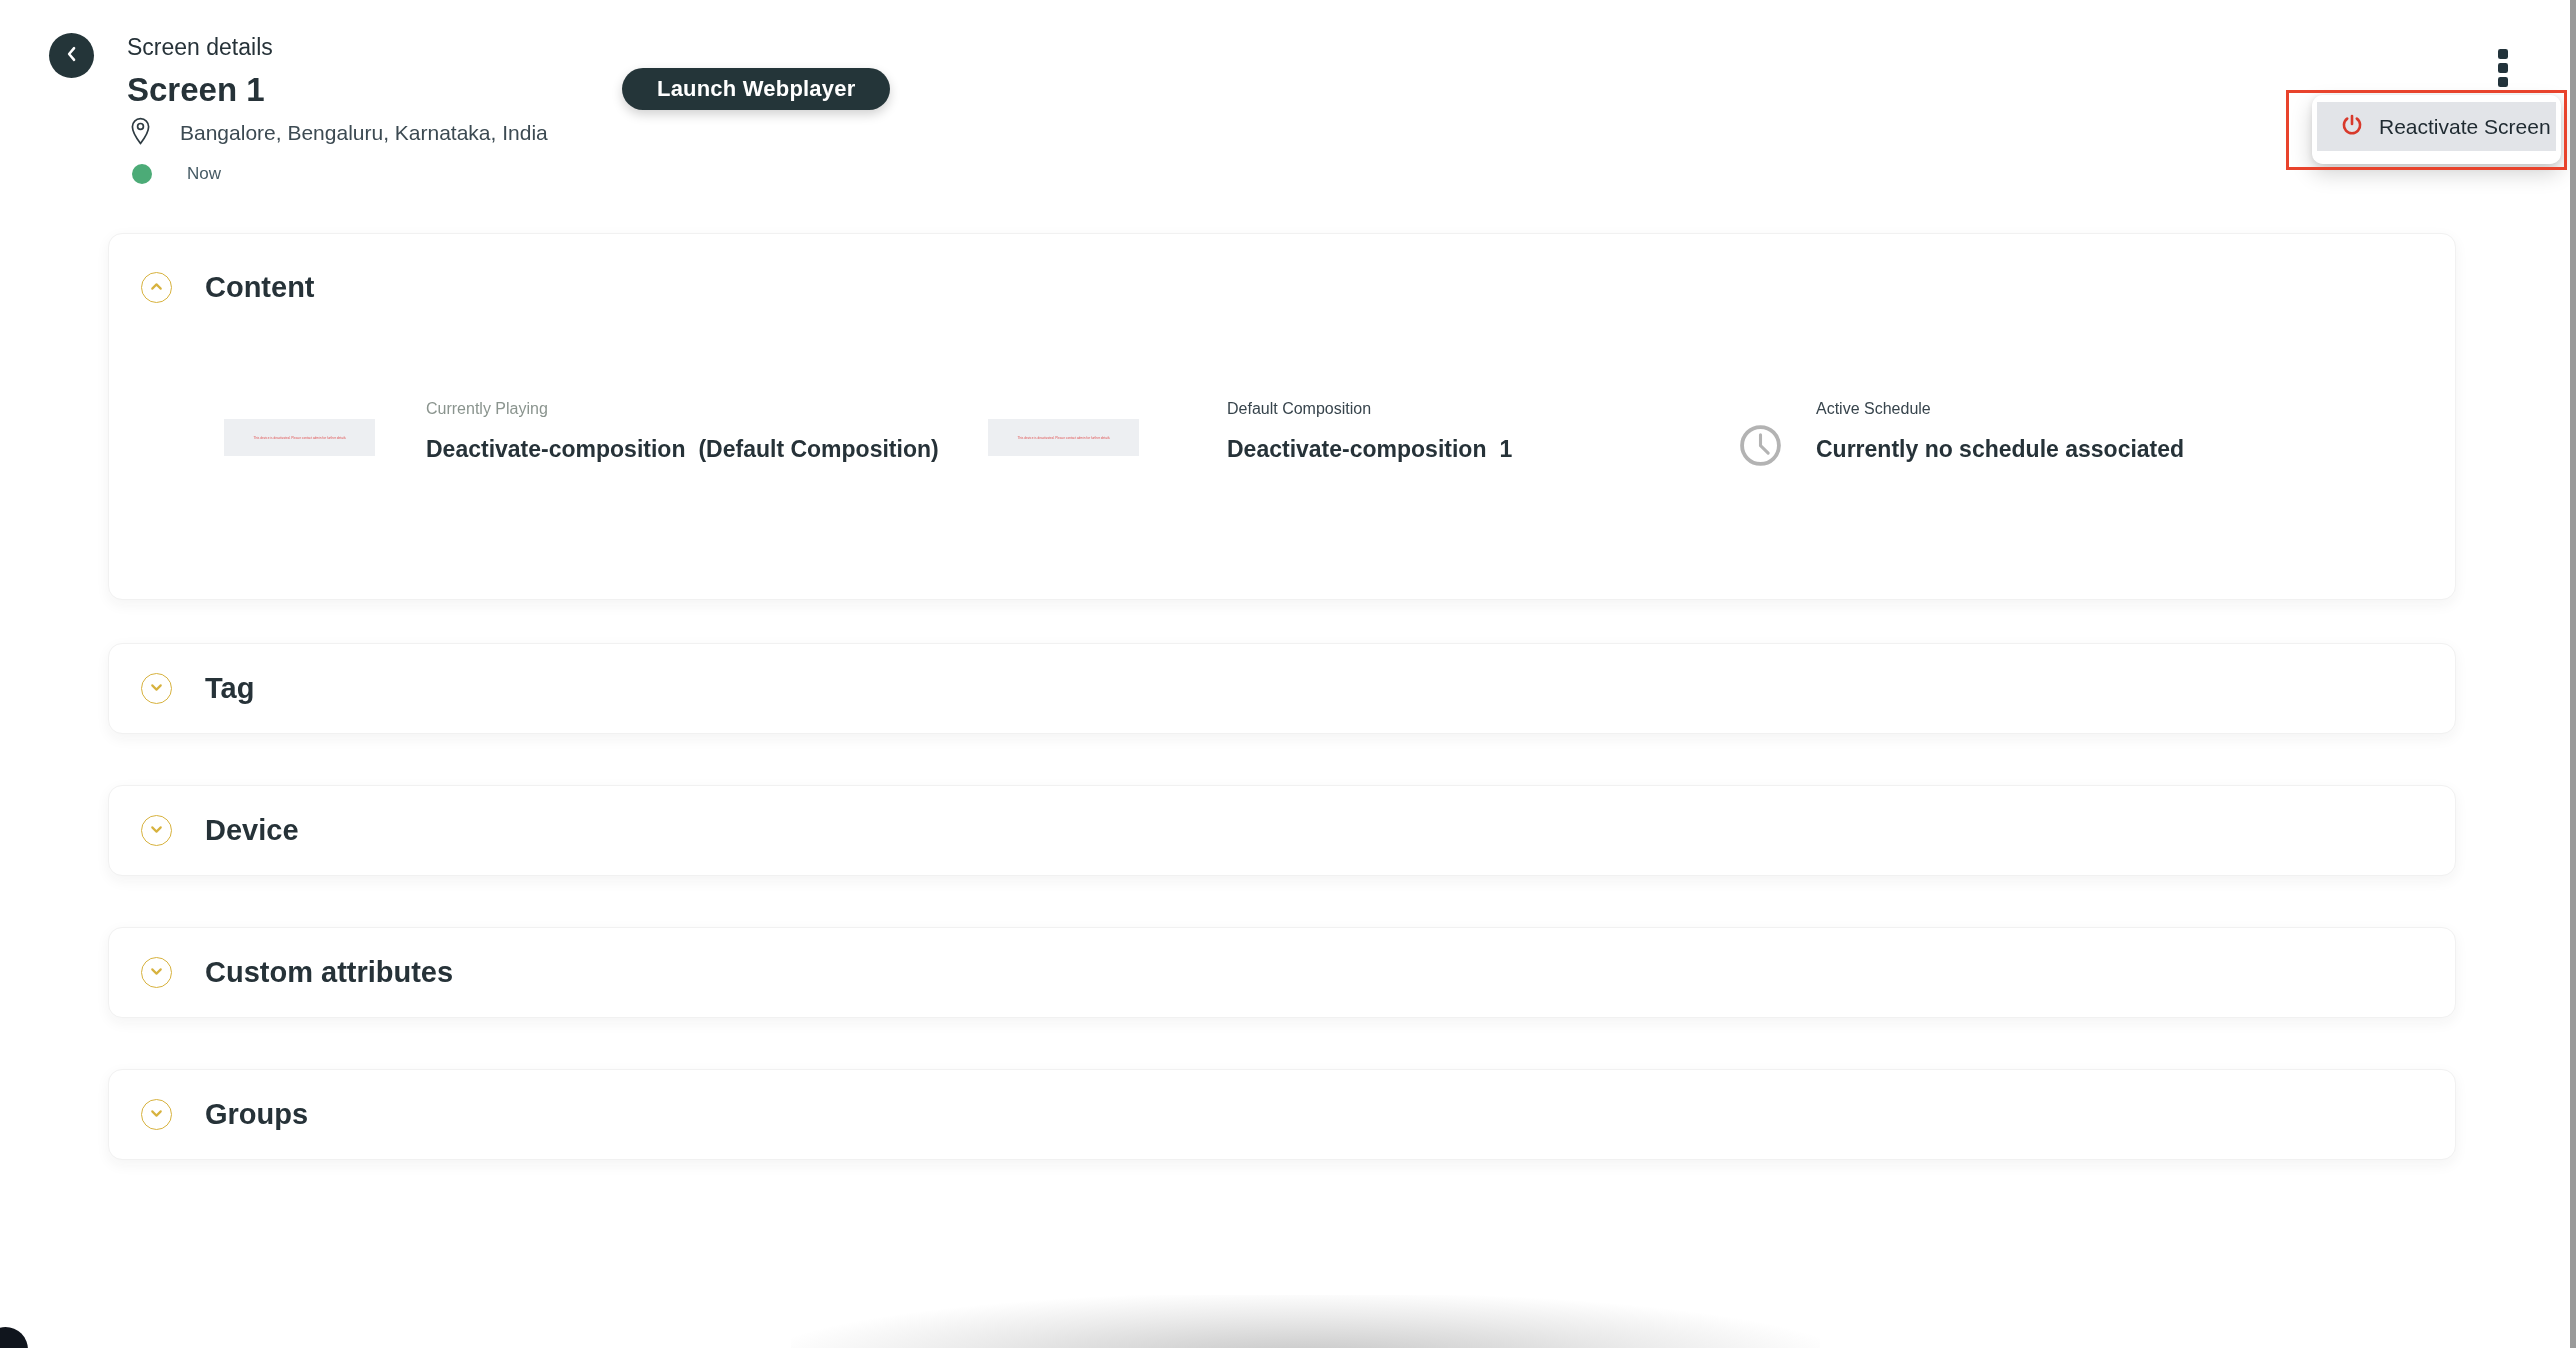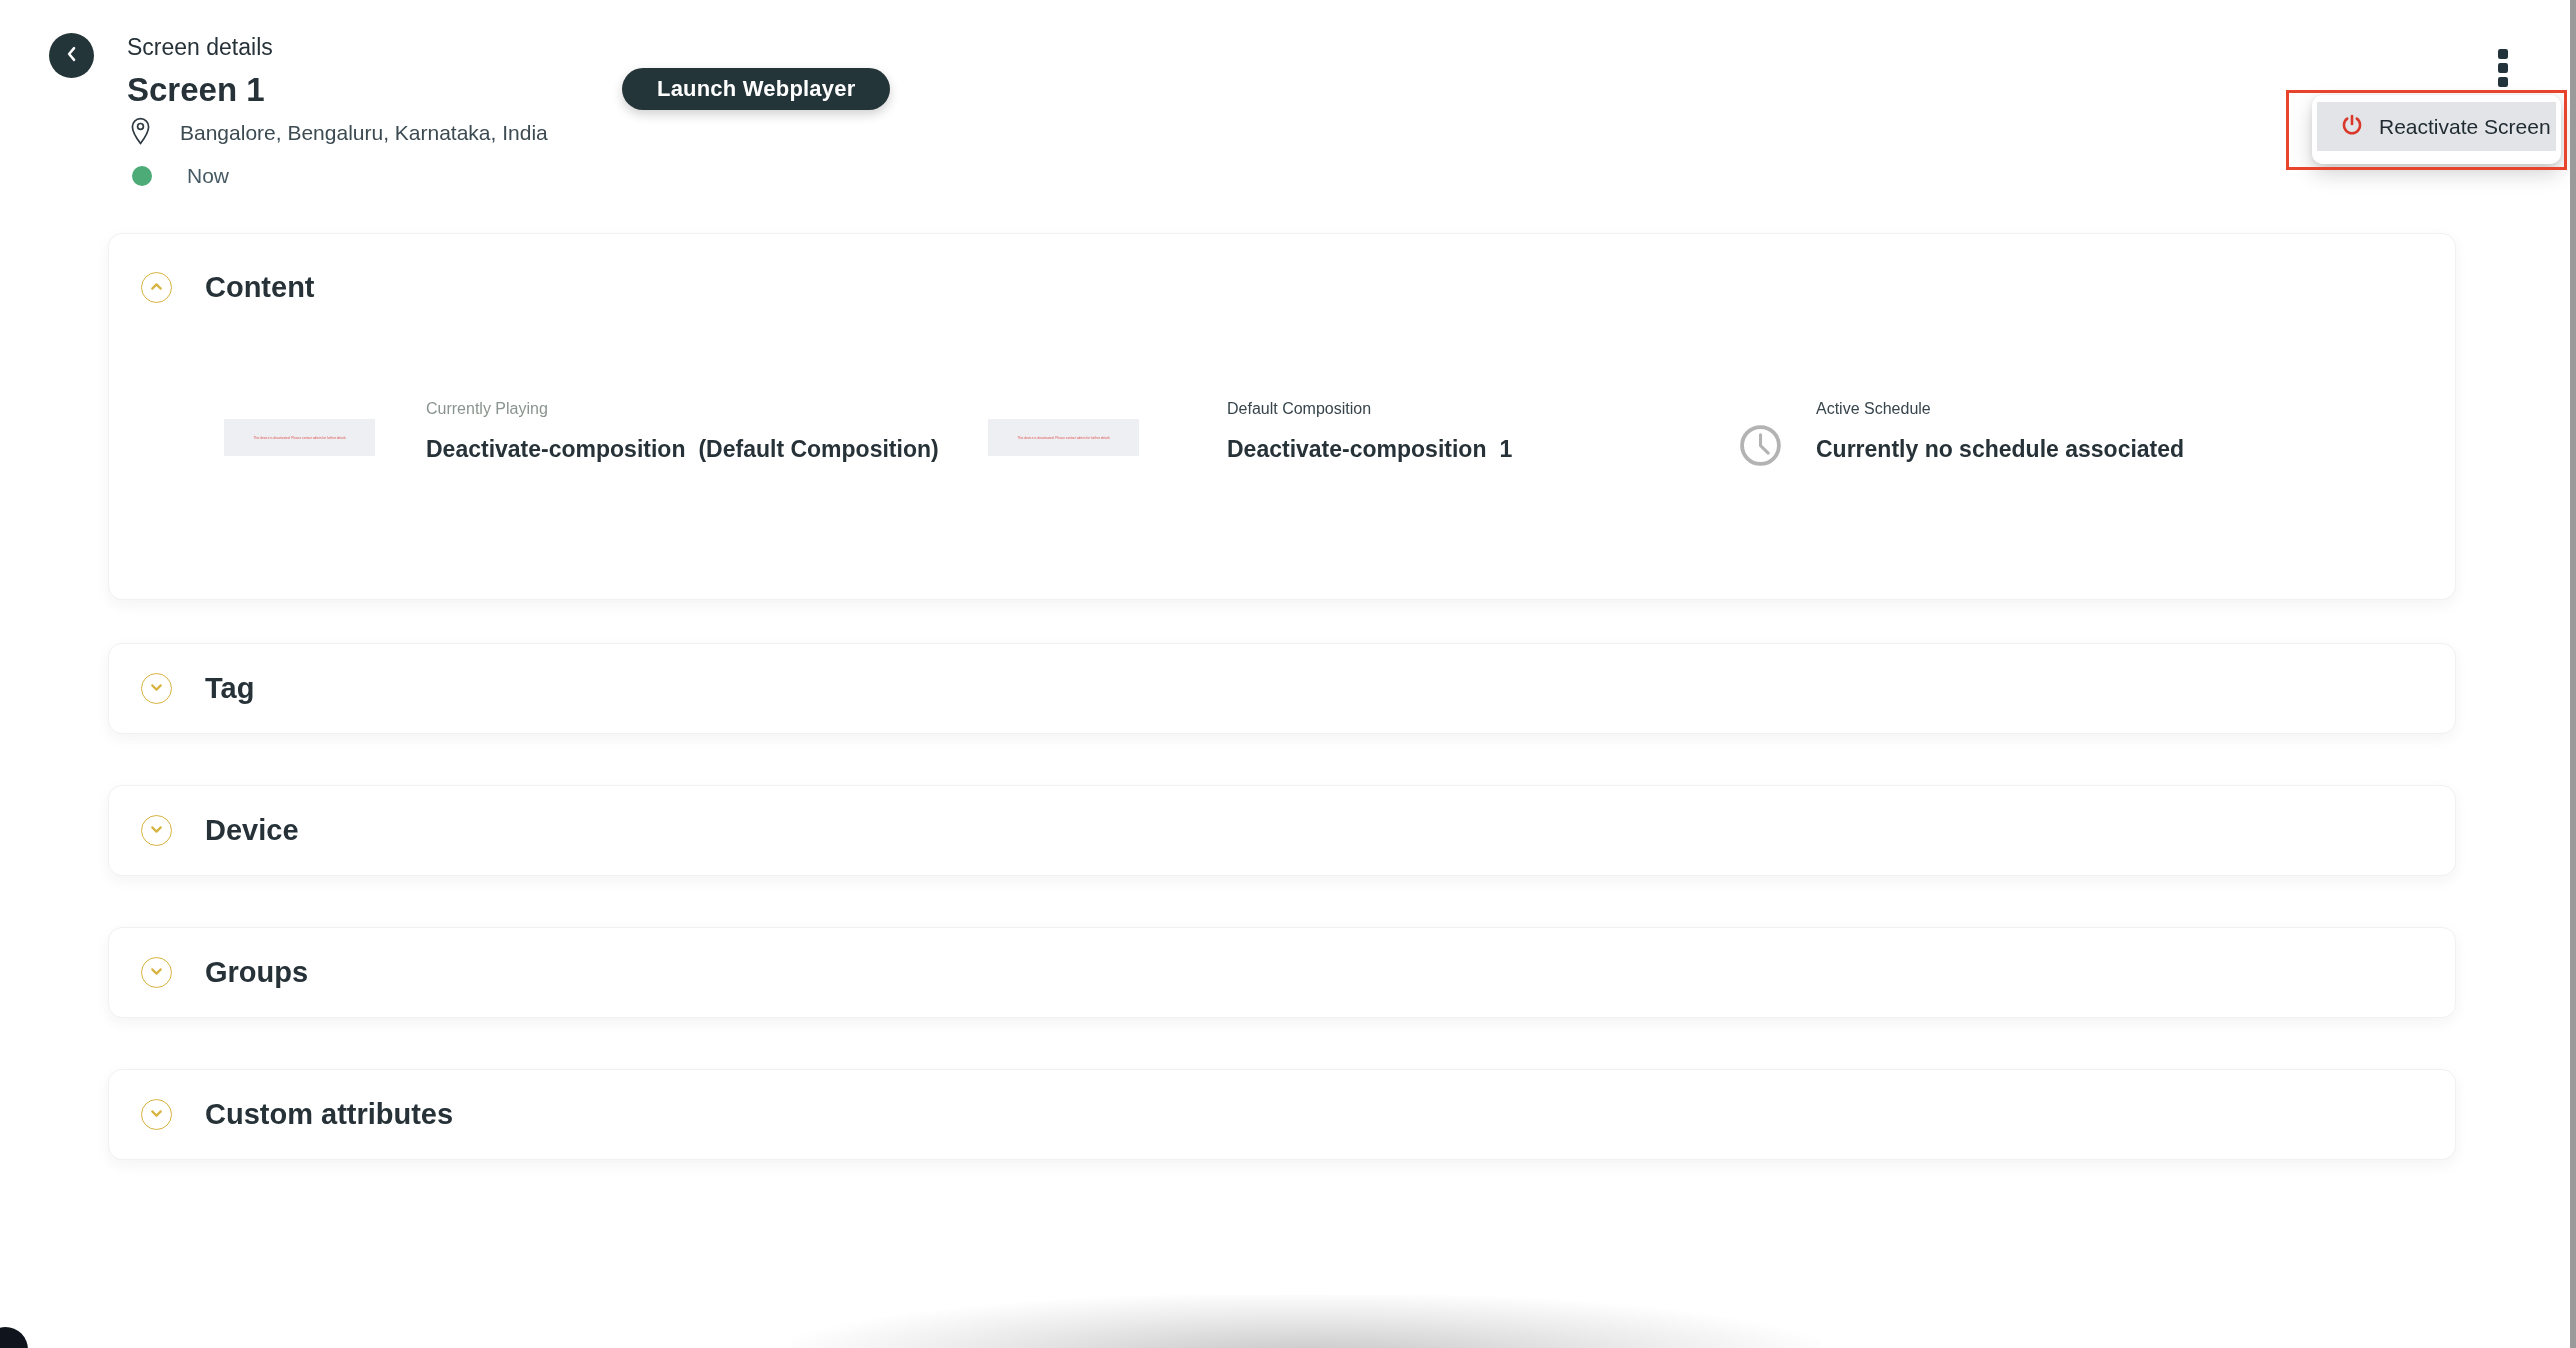--- a/index.html
+++ b/index.html
@@ -30,21 +30,21 @@
   .loc-row {
     position:absolute; left:130px; top:117px;
     display:flex; align-items:center; gap:29px;
   }
   .loc-text { font-size:21px; color:#3c4a52; }
   .status-row {
     position:absolute; left:132px; top:164px;
     display:flex; align-items:center; gap:35px;
   }
   .status-dot { width:20px; height:20px; border-radius:50%; background:#4cab77; }
-  .status-text { font-size:21px; color:#455a64; }
+  .status-text { font-size:17px; color:#455a64; }
   .launch-btn {
     position:absolute; left:622px; top:68px; height:42px;
     border:none; border-radius:24.6px; background:#243539;
     color:#fff; font-family:inherit; font-size:22px; font-weight:700;
     padding:0 35px; cursor:pointer; letter-spacing:0.2px;
     box-shadow:0 4.6px 10.8px rgba(0,0,0,0.18);
   }
   .kebab {
     position:absolute; left:2495px; top:46px;
     display:flex; flex-direction:column; gap:3.8px; cursor:pointer;
@@ -250,32 +250,32 @@
   </section>
 
   <section class="card collapsed-card">
     <span class="chevron-circle">
       <span>
         <svg width="17" height="17" viewBox="0 0 24 24" fill="none" stroke="#d7b23e" stroke-width="3" stroke-linecap="round" stroke-linejoin="round">
             <polyline points="6 9 12 15 18 9"></polyline>
           </svg>
       </span>
     </span>
+    <h2 class="section-title">Custom attributes</h2>
+  </section>
+
+  <section class="card collapsed-card">
+    <span class="chevron-circle">
+      <span>
+        <svg width="17" height="17" viewBox="0 0 24 24" fill="none" stroke="#d7b23e" stroke-width="3" stroke-linecap="round" stroke-linejoin="round">
+            <polyline points="6 9 12 15 18 9"></polyline>
+          </svg>
+      </span>
+    </span>
     <h2 class="section-title">Groups</h2>
-  </section>
-
-  <section class="card collapsed-card">
-    <span class="chevron-circle">
-      <span>
-        <svg width="17" height="17" viewBox="0 0 24 24" fill="none" stroke="#d7b23e" stroke-width="3" stroke-linecap="round" stroke-linejoin="round">
-            <polyline points="6 9 12 15 18 9"></polyline>
-          </svg>
-      </span>
-    </span>
-    <h2 class="section-title">Custom attributes</h2>
   </section>
 
 </div>
 
 <div class="bottom-shadow"></div>
 <div class="corner-circle"></div>
 <div class="scrollbar"></div>
 
 
 </body></html>

